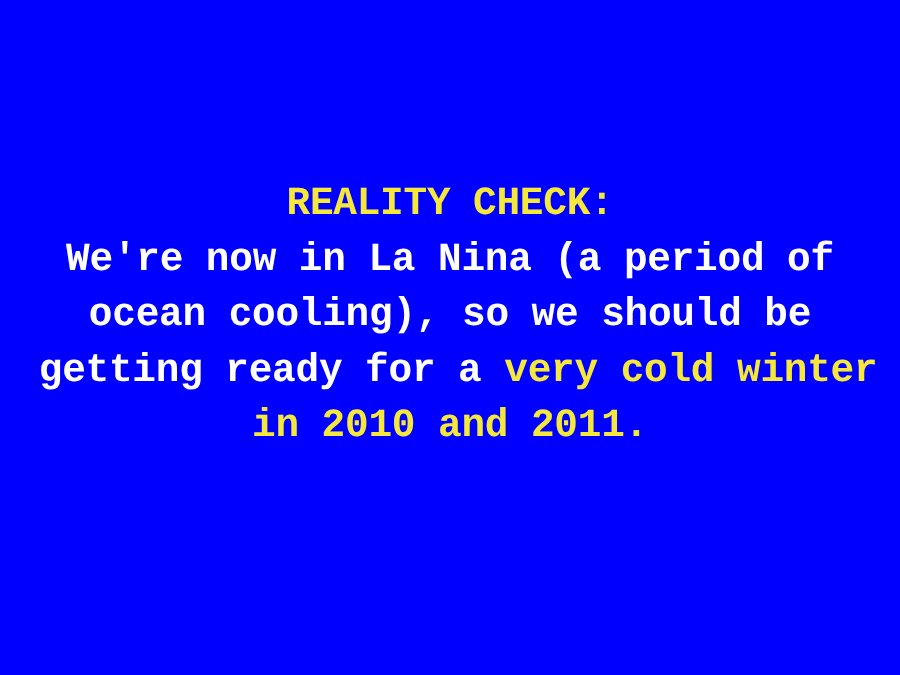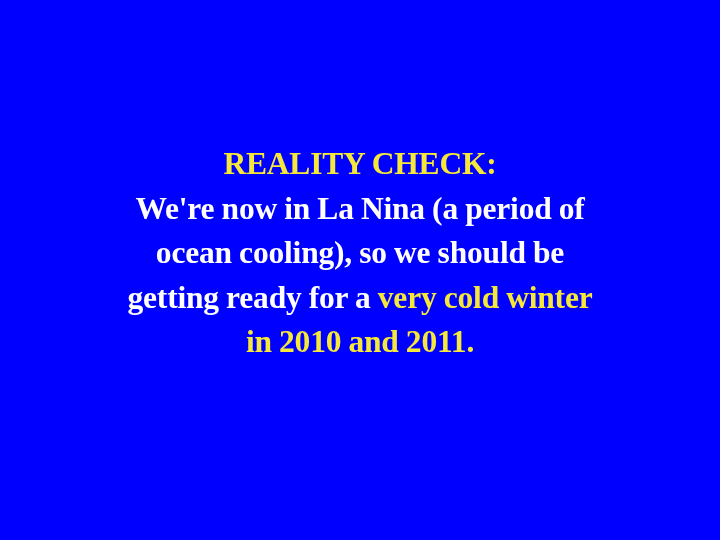--- a/index.html
+++ b/index.html
@@ -35,21 +35,21 @@
     align-items: center;
     justify-content: flex-start;
   }
 
   #text-block {
     position: absolute;
     left: 26px;
     top: 141px;
     width: 668px;
     text-align: center;
-    font-family: Liberation Serif, serif;
+    font-family: Liberation Mono, monospace;
     font-weight: bold;
     font-size: 32px;
     line-height: 44.5px;
     letter-spacing: -0.2px;
     word-spacing: -0.5px;
     -webkit-font-smoothing: antialiased;
   }
 
   .line {
     display: block;

